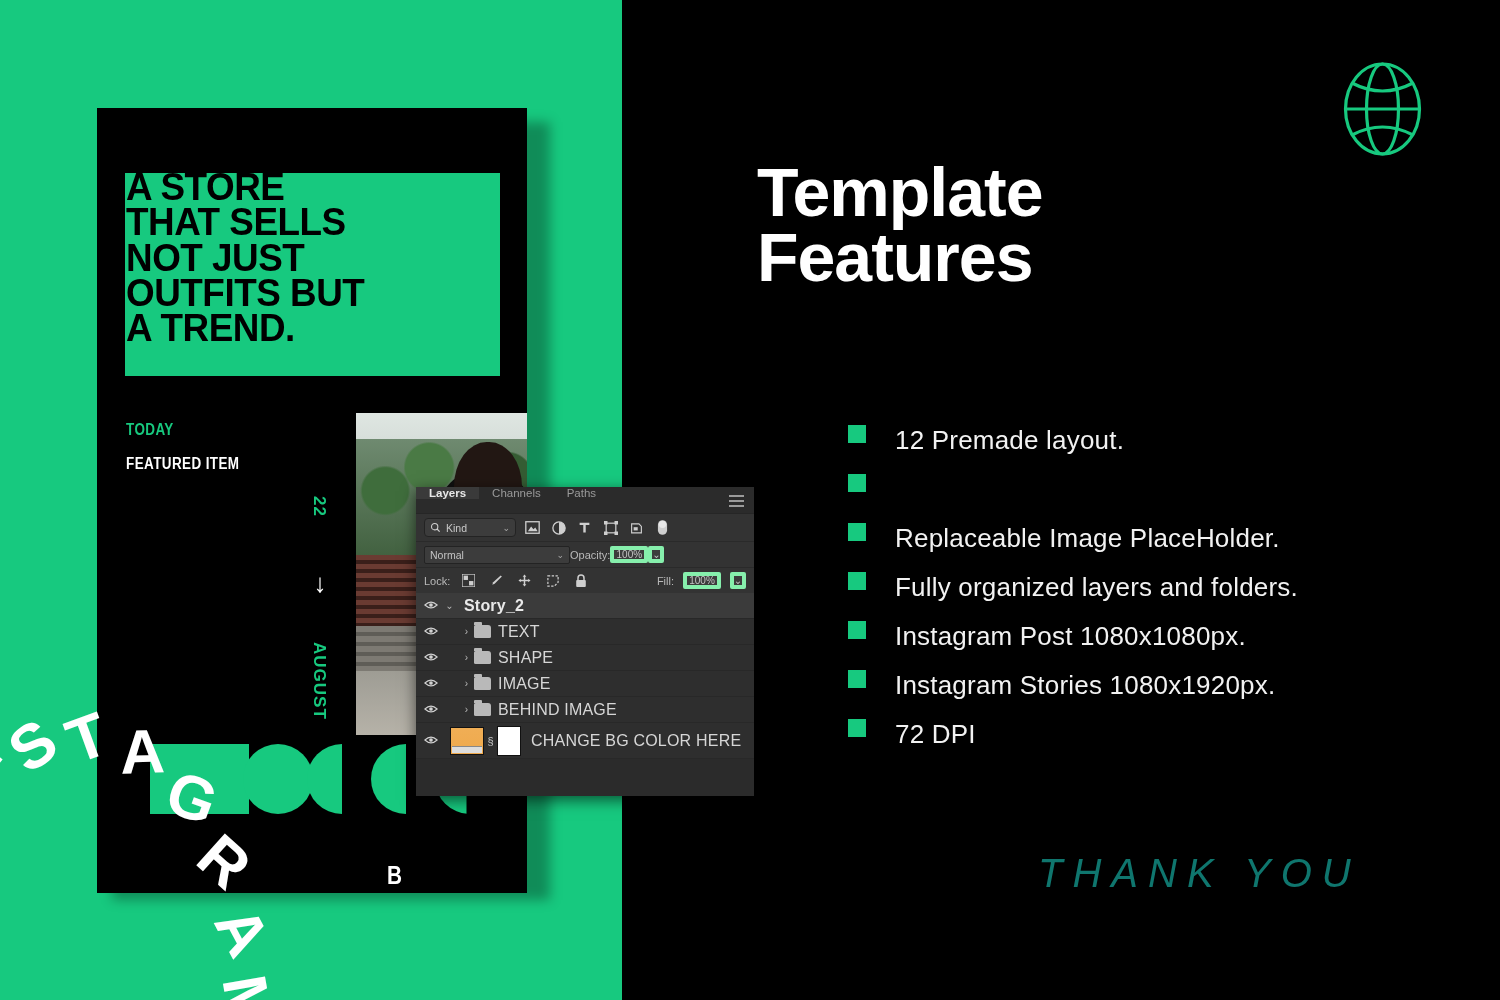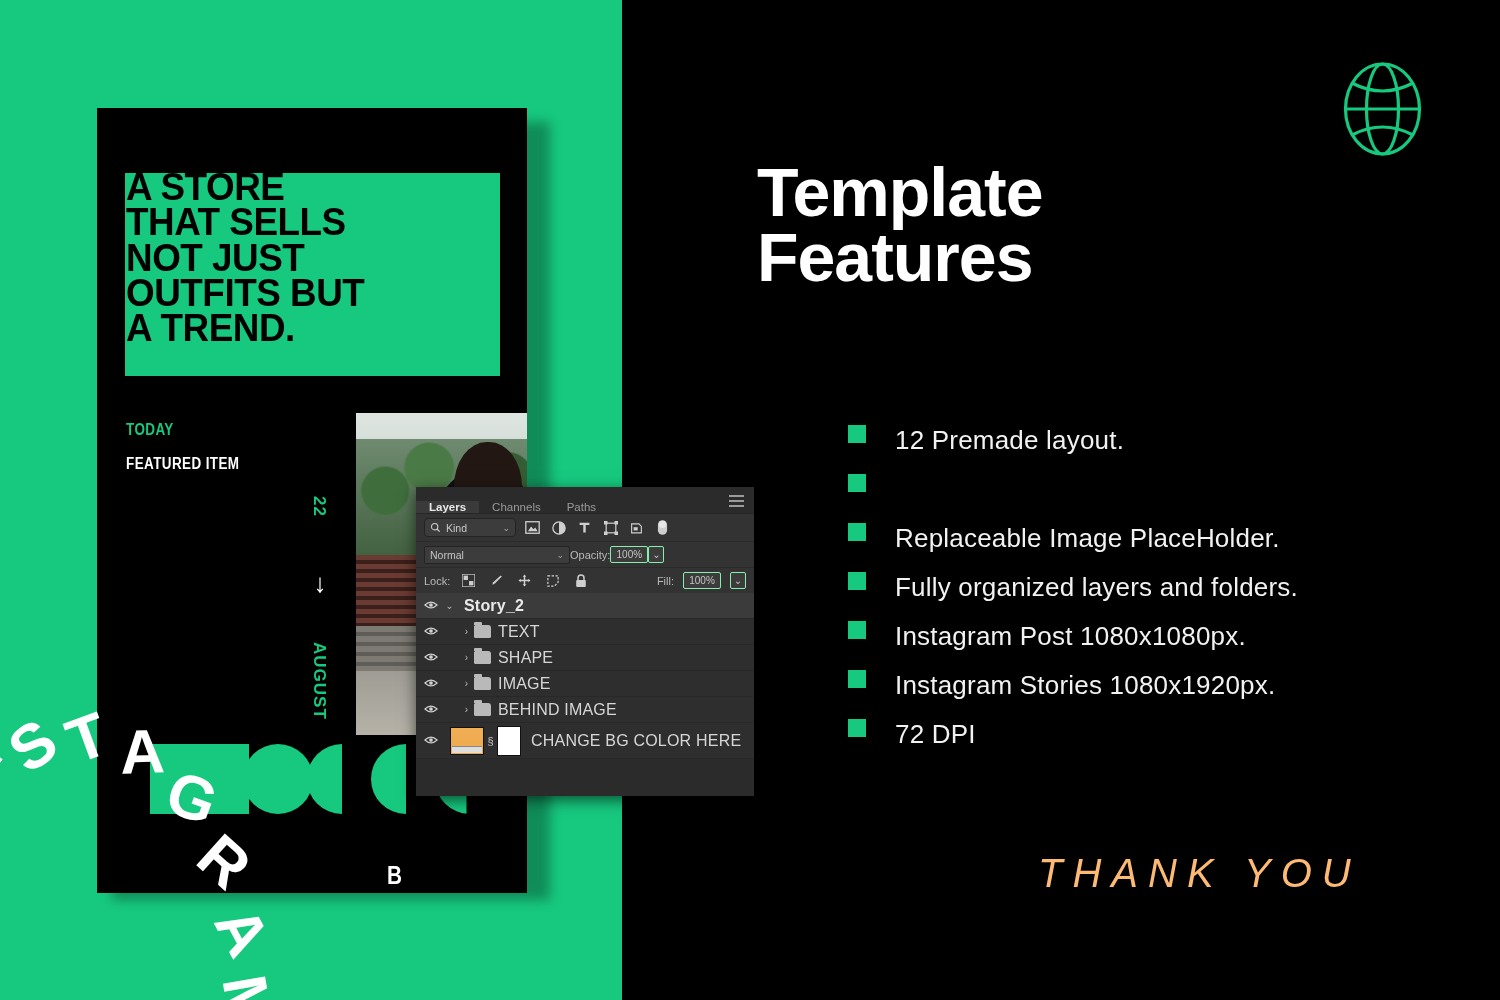--- a/index.html
+++ b/index.html
@@ -113,37 +113,37 @@
   #poster-b{
     position:absolute; left:288px; top:752px; color:#fff;
     font-weight:bold; font-size:26px; transform:scaleX(0.8);
   }
   
   #ps-panel{
     position:absolute; left:416px; top:487px; width:338px; height:309px;
     background:#2b2b2b; box-shadow:0 4px 14px rgba(0,0,0,.6);
     font-family:"Liberation Sans", sans-serif; font-size:11px; color:#b9b9b9;
   }
-  #ps-tabs{ position:relative; height:26px; background:#2b2b2b; display:flex; align-items:flex-end; }
+  #ps-tabs{ position:relative; height:26px; background:#2b2b2b; display:flex; align-items:flex-start; }
   .ps-tab{ padding:0 13px; display:flex; align-items:center; font-size:11.5px; color:#9a9a9a; }
   .ps-tab.active{ background:#3a3a3a; color:#e8e8e8; font-weight:bold; }
   #ps-menu-icon{ position:absolute; right:10px; top:8px; width:15px; }
   #ps-menu-icon i{ display:block; height:2px; background:#9b9b9b; margin-bottom:3px; }
   #ps-filter{ height:28px; background:#333333; display:flex; align-items:center; padding:0 8px; gap:7px; border-top:1px solid #262626; }
   #kind-select{
     width:92px; height:19px; background:#3c3c3c; border:1px solid #232323; border-radius:4px;
     display:flex; align-items:center; padding:0 5px; gap:5px; color:#c9c9c9; font-size:10.5px;
   }
   .ficon{ width:19px; height:19px; display:flex; align-items:center; justify-content:center; color:#cfcfcf; }
   #ps-blend{ height:26px; background:#333333; display:flex; align-items:center; padding:0 8px; gap:0; border-top:1px solid #2a2a2a; }
   #blend-select{
     width:146px;height:18px;background:#3c3c3c;border:1px solid #232323;border-radius:2px;
     display:flex;align-items:center;justify-content:space-between;padding:0 5px;color:#c4c4c4;font-size:10.5px;
   }
-  .num-box{ width:38px;height:17px;background:#3c3c3c;border:1px solid #86efac;border-radius:2px;
+  .num-box{ width:38px;height:17px;background:#3c3c3c;border:4px solid #86efac;border-radius:2px;
     display:flex;align-items:center;justify-content:center;color:#c4c4c4;font-size:10px;}
   .caret{ font-size:9px; color:#a8a8a8; }
   #ps-lock{ height:26px; background:#333333; display:flex; align-items:center; padding:0 8px; gap:9px; border-top:1px solid #2a2a2a; }
   #ps-layers{ background:#2e2e2e; }
   .layer-row{ height:26px; display:flex; align-items:center; padding:0 4px; border-bottom:1px solid #282828; }
   .layer-row.group-head{ background:#3b3b3b; }
   .eye{ width:22px; text-align:center; color:#cfcfcf; font-size:11px; }
   .twisty{ width:15px; text-align:center; color:#b6b6b6; font-size:10px; }
   .folder{ width:17px; height:13px; background:#b9b9b9; border-radius:1.5px 3px 1.5px 1.5px; position:relative; margin-right:7px; }
   .folder:before{ content:""; position:absolute; left:0; top:-3px; width:8px; height:3px; background:#b9b9b9; border-radius:1px 1px 0 0;}
@@ -159,21 +159,21 @@
     position:absolute; left:757px; top:160px; width:620px;
     color:#ffffff; font-weight:bold; font-size:68px; line-height:0.96;
     letter-spacing:-1px; white-space:pre-line;
   }
   #features{ position:absolute; left:848px; top:425px; width:600px; }
   .feat{ display:flex; align-items:flex-start; height:49px; }
   .bullet{ width:18px; height:18px; background:#17c97f; margin-right:29px; flex:none; }
   .feat-text{ color:#f2f2f2; font-size:26px; letter-spacing:0.2px; }
   #thank-you{
     position:absolute; left:1038px; top:851px;
-    color:#fdba74; font-size:40px; font-style:italic; font-weight:normal;
+    color:#0f766e; font-size:40px; font-style:italic; font-weight:normal;
     letter-spacing:10px;
   }
 </style>
 </head>
 <body>
 
 <div id="green-panel"></div>
 
 <div id="poster-shadow"></div>
 <div id="poster">

